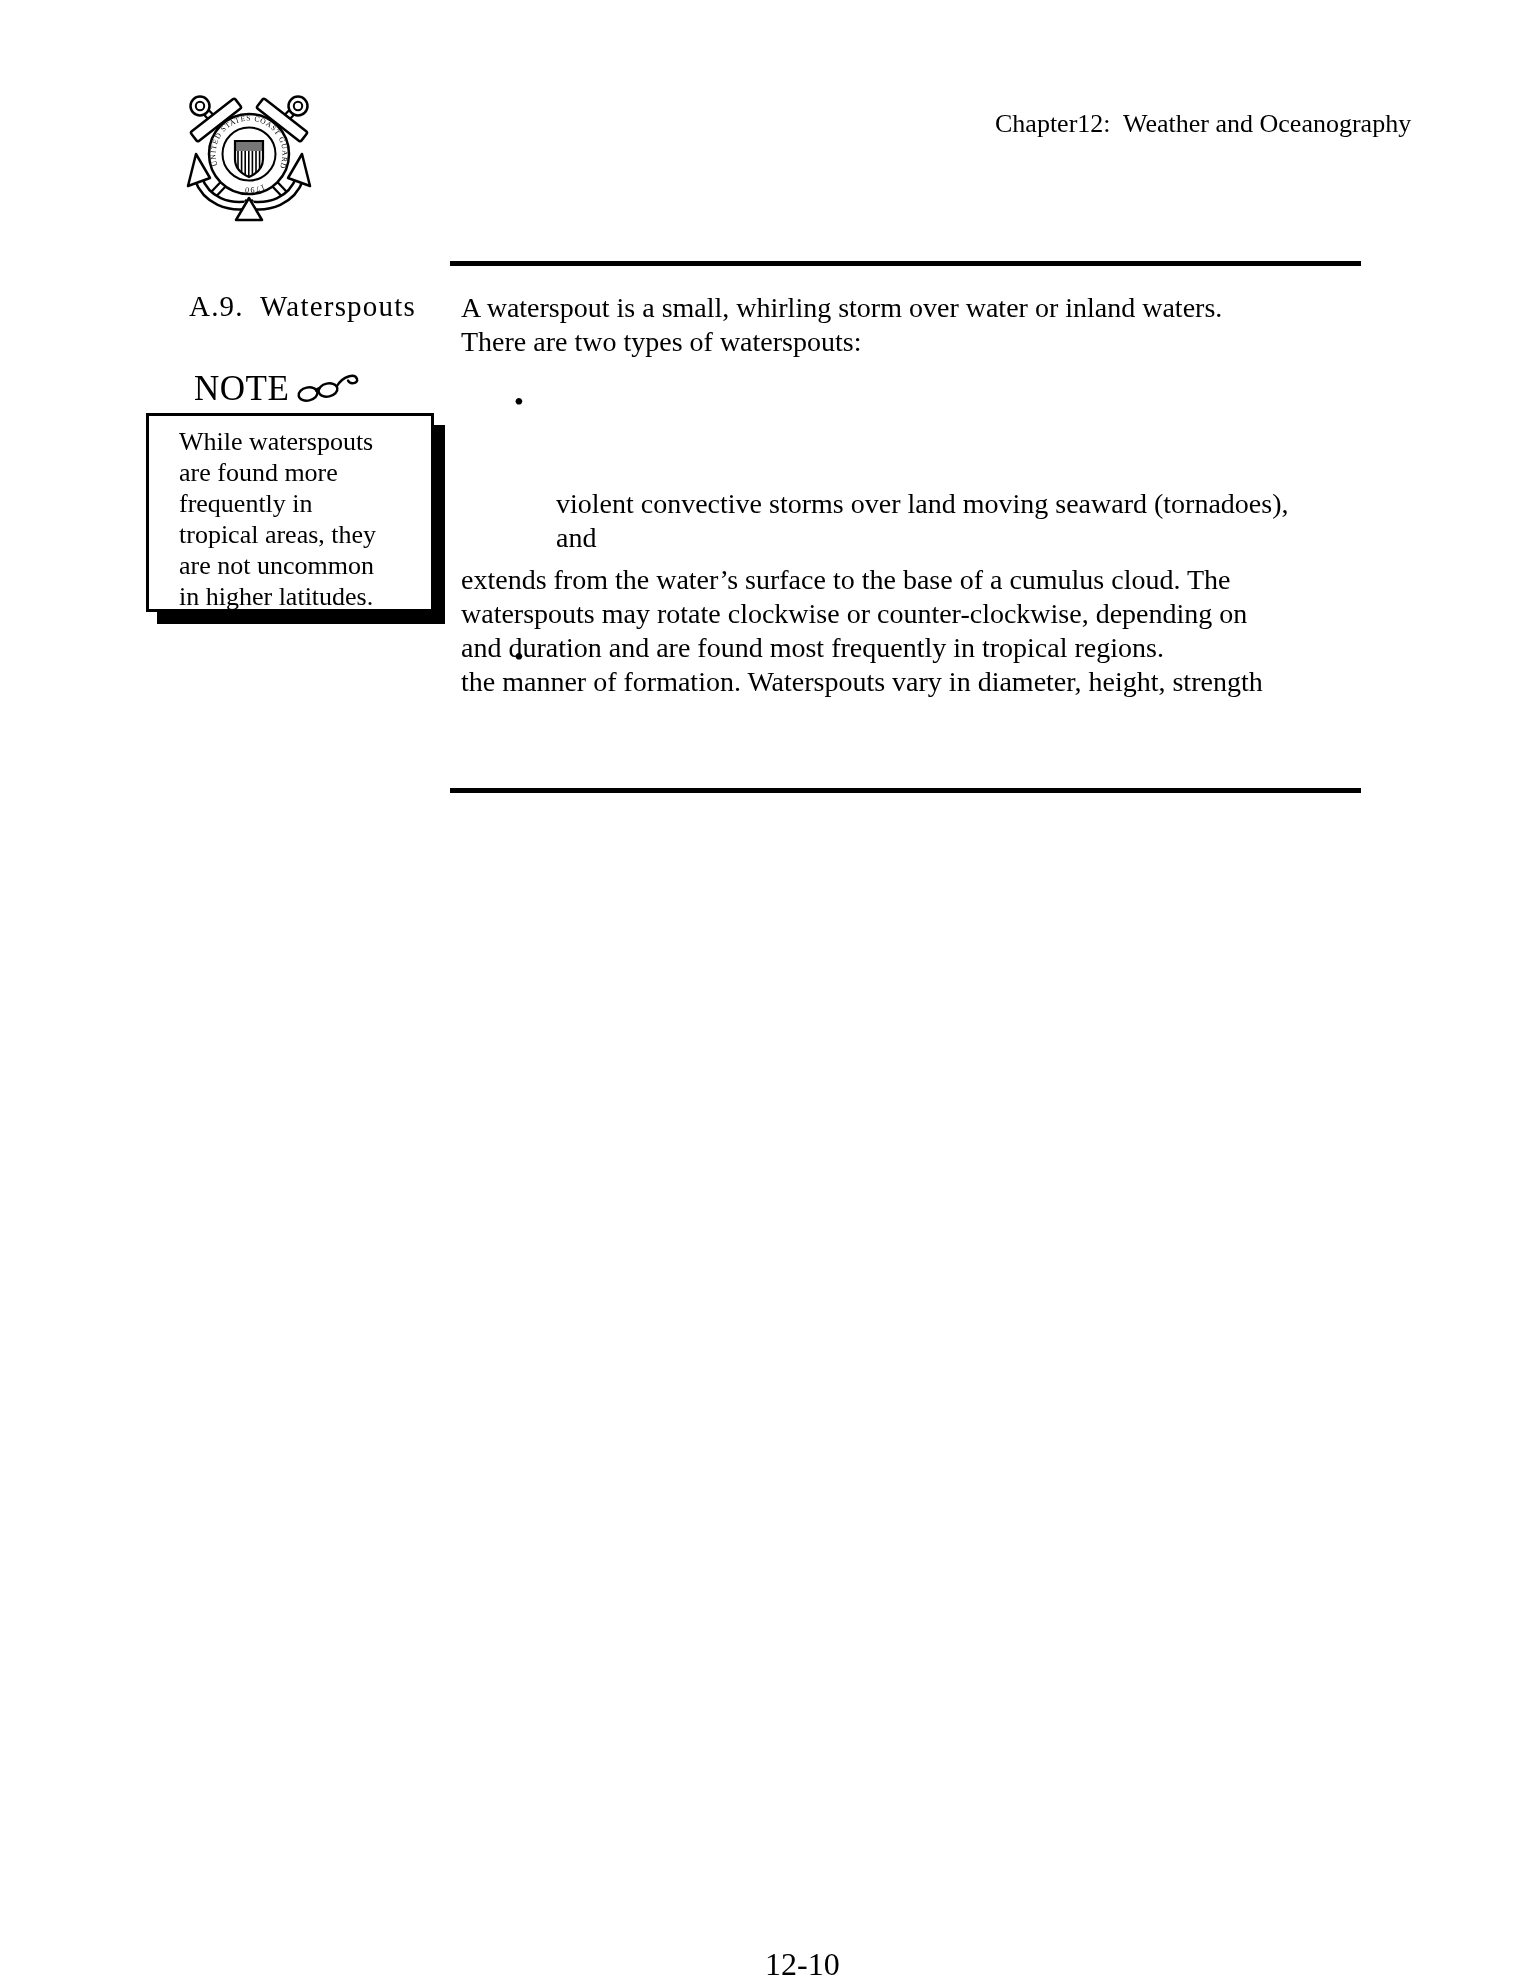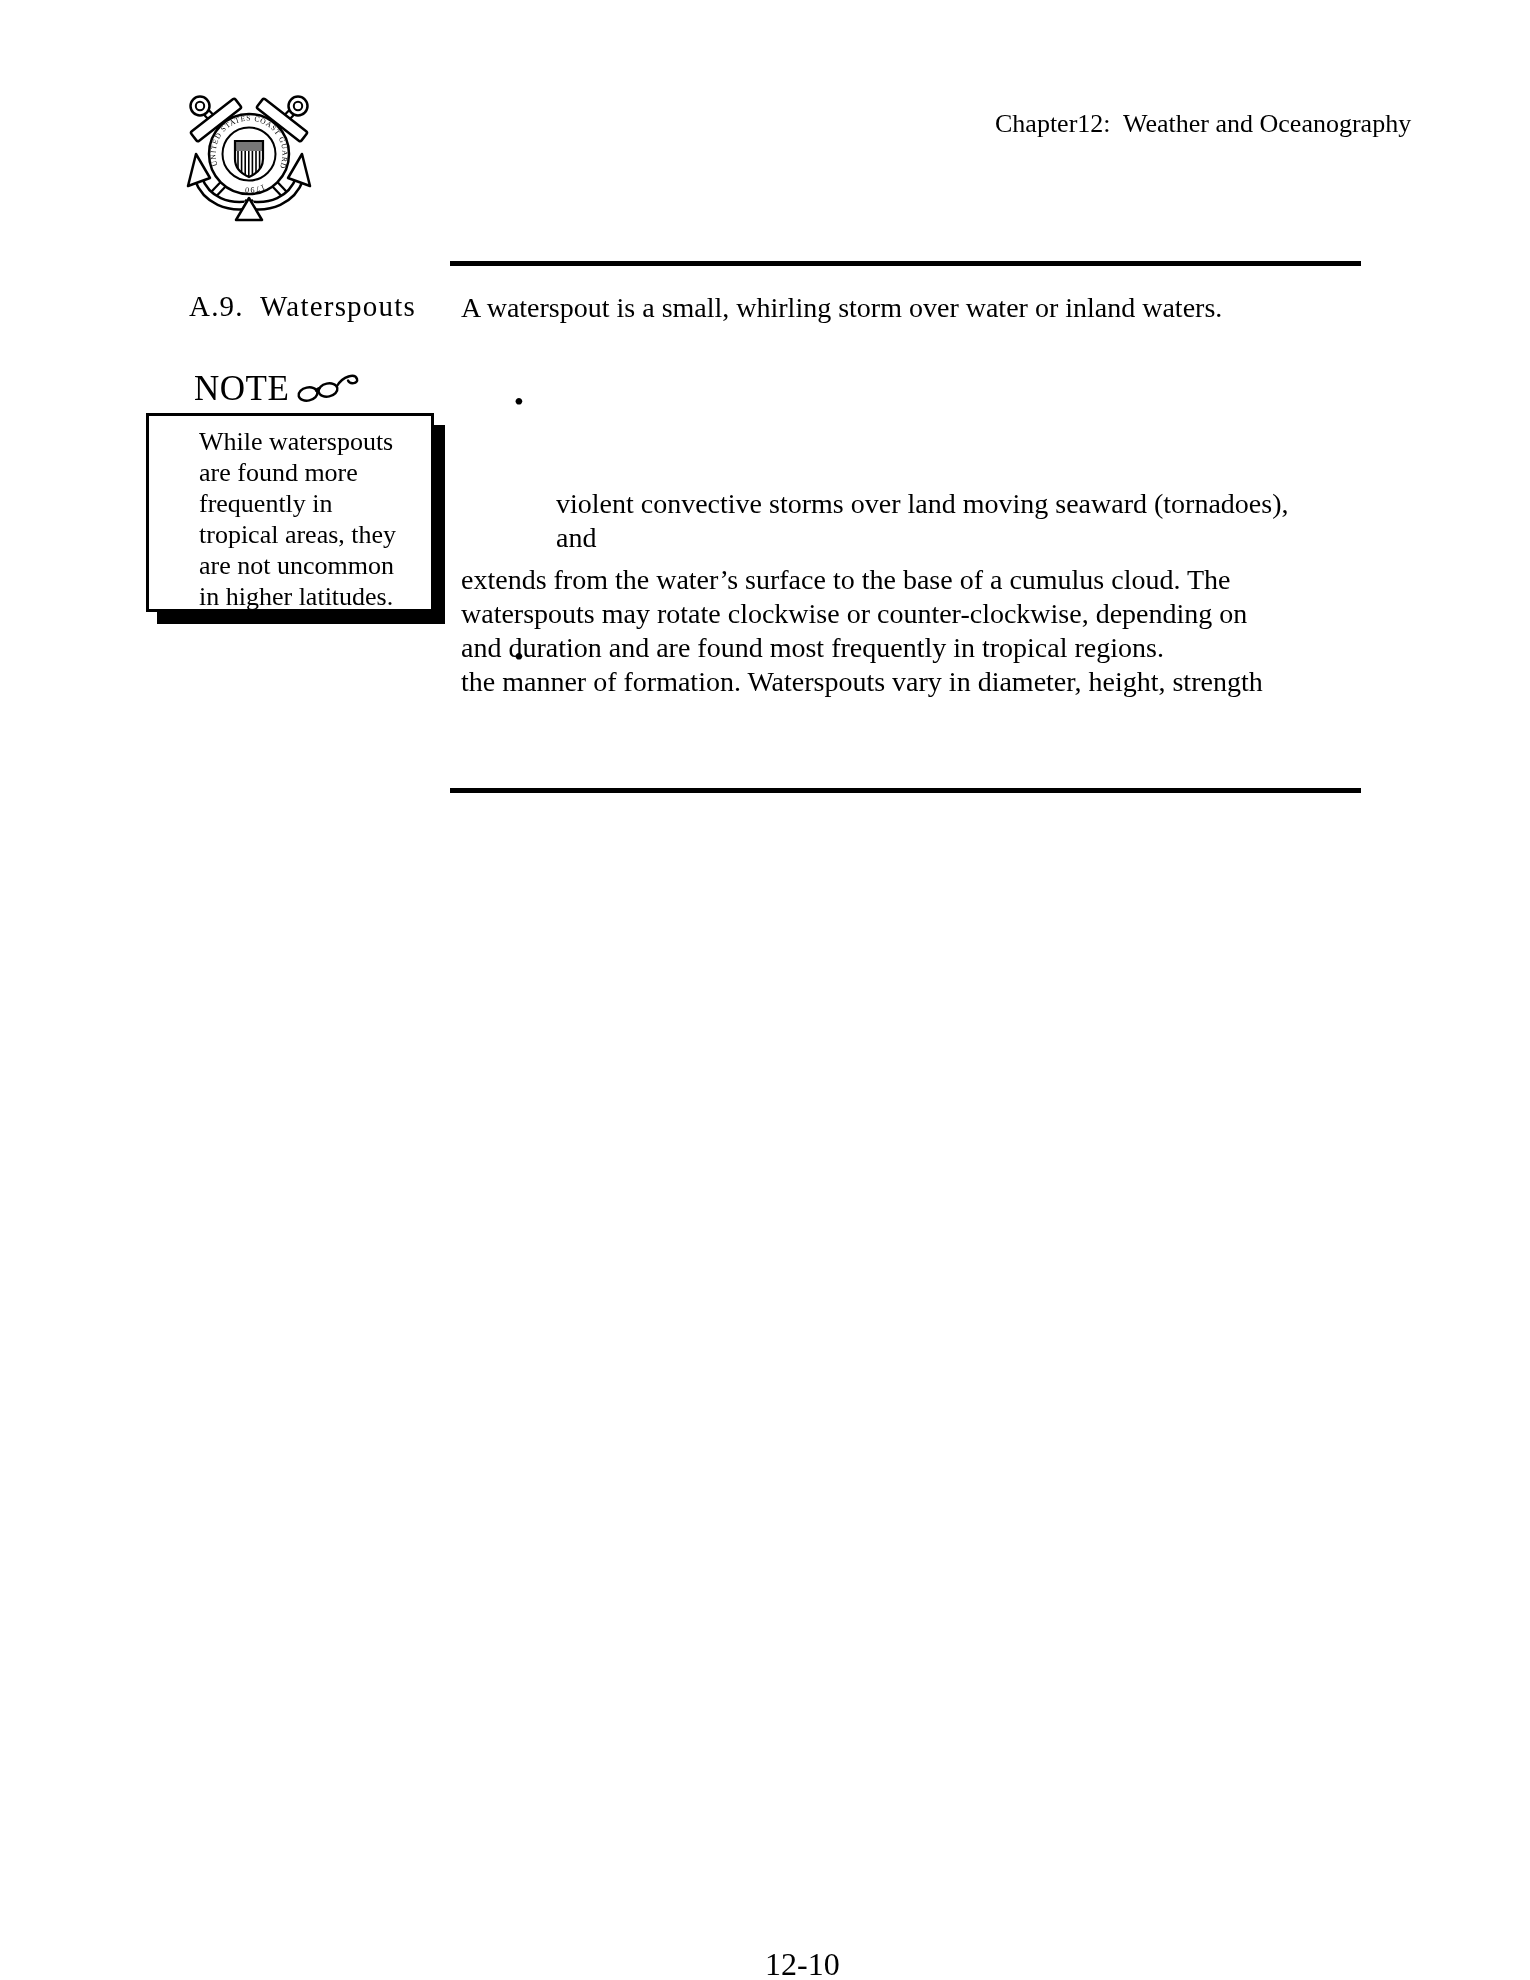--- a/index.html
+++ b/index.html
@@ -29,21 +29,21 @@
     display:flex;align-items:center;gap:6px;
   }
   .note-label{font-size:35px;letter-spacing:0.5px;}
   .note-box{
     position:absolute;left:146px;top:413px;
     box-sizing:border-box;
     width:288px;height:199px;
     border:3px solid #000;
     background:#fff;
     box-shadow:11px 12px 0 0 #000;
-    padding:10px 6px 0 50px;
+    padding:10px 6px 0 30px;
     font-size:26px;line-height:31px;
   }
   .note-box div{white-space:nowrap;}
   .col{position:absolute;left:461px;font-size:28px;line-height:34px;}
   .col div{white-space:pre;}
   .intro{top:291px;}
   .bullets{top:385px;}
   .bullet-item{position:relative;padding-left:95px;}
   .bullet-item + .bullet-item{margin-top:17px;}
   .bullet-dot{
@@ -157,20 +157,21 @@
       <div>While waterspouts</div>
       <div>are found more</div>
       <div>frequently in</div>
       <div>tropical areas, they</div>
       <div>are not uncommon</div>
       <div>in higher latitudes.</div>
     </div>
 
   <div class="col intro">
       <div>A waterspout is a small, whirling storm over water or inland waters.</div>
+      <div>There are two types of waterspouts:</div>
     </div>
 
   <div class="col bullets">
     <div class="bullet-item">
       <span class="bullet-dot">•</span>
       <div><div>violent convective storms over land moving seaward (tornadoes),</div><div>and</div></div>
     </div>
     <div class="bullet-item">
       <span class="bullet-dot">•</span>
     </div>

